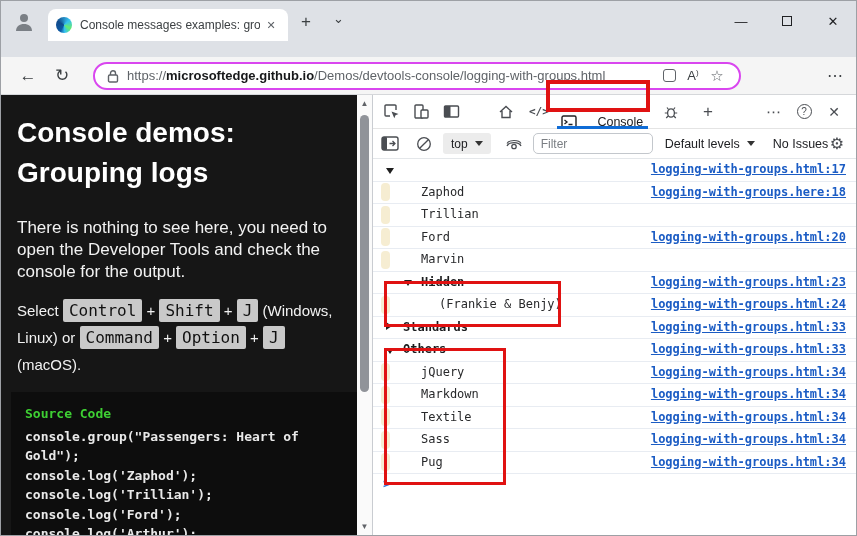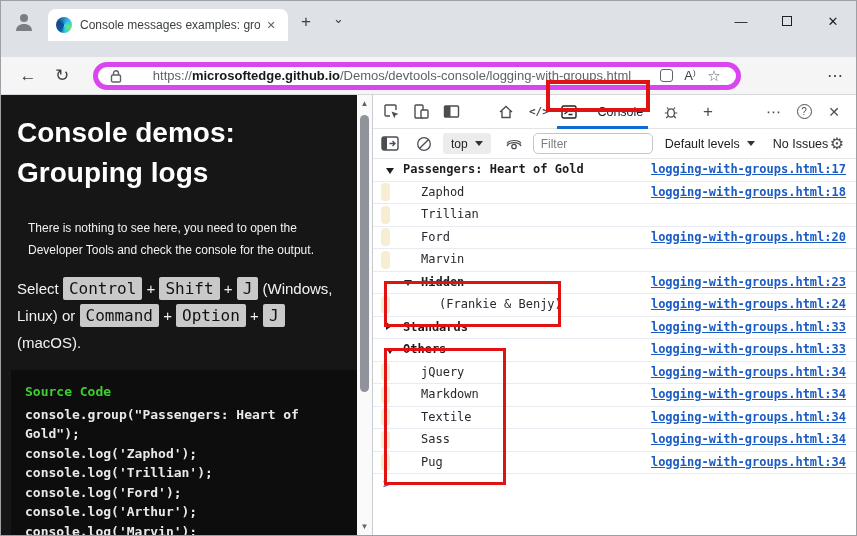--- a/index.html
+++ b/index.html
@@ -22,56 +22,56 @@
   .newtab-btn{position:absolute;left:300px;top:12px;font-size:17px;color:#3c4043;line-height:1;}
   .tabmenu-btn{position:absolute;left:332px;top:10px;font-size:13px;color:#3c4043;}
   .win-controls{position:absolute;right:0;top:0;height:40px;display:flex;align-items:center;}
   .win-btn{width:46px;height:40px;display:flex;align-items:center;justify-content:center;font-size:13px;color:#202124;}
   .win-max-glyph{width:10px;height:10px;border:1.3px solid #202124;display:inline-block;}
 
   
   .addrbar{height:38px;background:#f5f5f5;border-bottom:1px solid #d5d7da;display:flex;align-items:center;position:relative;}
   .nav-btn{width:34px;height:30px;display:flex;align-items:center;justify-content:center;font-size:17px;color:#3c4043;}
   .nav-btn.back{margin-left:10px;}
-  .addr-pill{height:28px;flex:0 0 648px;margin-left:14px;background:#fff;border:5px solid #d946ef;border-radius:14px;display:flex;align-items:center;padding:0 10px 0 12px;text-align:center;}
+  .addr-pill{height:28px;flex:0 0 648px;margin-left:14px;background:#fff;border:2px solid #d946ef;border-radius:14px;display:flex;align-items:center;padding:0 10px 0 12px;}
   .url{font-size:13px;color:#5f6368;margin-left:8px;white-space:nowrap;overflow:hidden;flex:1;}
   .url .host{color:#17181a;font-weight:700;}
   .pill-icon{width:24px;height:24px;display:flex;align-items:center;justify-content:center;color:#5f6368;flex:0 0 24px;}
   .split-glyph{width:13px;height:13px;border:1.4px solid #5f6368;border-radius:3px;}
   .read-aloud{font-size:13px;color:#3c4043;font-weight:400;}
   .read-aloud sup{font-size:8px;}
   .star-glyph{font-size:15px;color:#5f6368;}
   .more-btn{margin-left:auto;margin-right:12px;font-size:16px;color:#3c4043;letter-spacing:1px;}
 
   
   .main{display:flex;height:458px;}
   .page-pane{position:relative;width:371px;height:458px;background:#fff;flex:0 0 371px;}
   .page-content{position:absolute;left:0;top:0;width:356px;height:440px;background:#161616;color:#f2f2f2;overflow:hidden;padding:12px 16px 0;}
   .page-content h1{font-size:28px;line-height:40px;font-weight:700;color:#fff;margin-top:6px;width:300px;}
-  .page-content p{margin-top:24px;font-size:12px;line-height:22px;margin-left:11px;}
+  .page-content p{margin-top:24px;font-size:17px;line-height:22px;}
   .shortcuts{margin-top:14px;font-size:15px;line-height:27px;}
   kbd{font-family:"DejaVu Sans Mono","Liberation Mono",monospace;font-size:16px;background:#c9c9c9;color:#111;padding:2px 6px;border-radius:2px;}
   .code-block{margin:14px -16px 0 -6px;background:#0d0d0d;padding:12px 0 12px 14px;font-family:"DejaVu Sans Mono","Liberation Mono",monospace;font-size:13px;font-weight:700;line-height:19.5px;color:#e9e9e9;height:300px;overflow:hidden;}
   .code-title{color:var(--green);margin-bottom:3px;font-weight:700;}
 
   
   .vscroll{position:absolute;left:356px;top:0;width:15px;height:440px;background:#fafafa;}
   .vscroll .arr{position:absolute;left:0;width:15px;text-align:center;font-size:8px;color:#606368;}
   .vscroll .thumb{position:absolute;left:3px;top:20px;width:9px;height:277px;background:#909399;border-radius:5px;}
   .hscroll{position:absolute;left:0;top:440px;width:371px;height:18px;background:#fcfcfc;border-top:1px solid #ededed;}
   .hscroll .arr{position:absolute;top:4px;font-size:8px;color:#606368;}
   .hscroll .thumb{position:absolute;left:26px;top:5px;width:248px;height:8px;background:#9b9b9b;border-radius:4px;}
 
   
   .devtools{flex:1;border-left:1px solid #c9ccd1;display:flex;flex-direction:column;background:#fff;}
   .dt-tabbar{height:34px;display:flex;align-items:center;padding-left:3px;border-bottom:1px solid #e4e4e4;position:relative;}
   .dt-icon{width:30px;height:26px;display:flex;align-items:center;justify-content:center;color:#4a4d52;}
   .dt-icon svg{display:block;}
   .dt-sources{font-family:"DejaVu Sans Mono",monospace;font-size:11px;font-weight:700;color:#4a4d52;margin-left:25px;}
-  .dt-tab-console{position:relative;width:95px;height:34px;display:flex;align-items:center;justify-content:center;gap:20px;margin-left:6px;}
+  .dt-tab-console{position:relative;width:95px;height:34px;display:flex;align-items:flex-end;justify-content:center;gap:20px;margin-left:6px;}
   .dt-tab-console .label{font-size:12.5px;color:#202124;}
   .dt-tab-console .underline{position:absolute;left:2px;right:2px;bottom:0;height:3px;background:var(--accent);}
   .dt-right{margin-left:auto;display:flex;align-items:center;}
   .help-circle{width:15px;height:15px;border:1.4px solid #4a4d52;border-radius:50%;font-size:10px;display:flex;align-items:center;justify-content:center;}
 
   .dt-toolbar{height:30px;display:flex;align-items:center;padding-left:4px;border-bottom:1px solid #e4e7ea;}
   .tb-icon{width:26px;height:24px;display:flex;align-items:center;justify-content:center;color:#4a4d52;}
   .top-btn{margin-left:6px;height:21px;background:#ececec;border-radius:3px;display:flex;align-items:center;padding:0 8px;gap:7px;font-size:12px;color:#202124;}
   .tri-down{width:0;height:0;border-left:4px solid transparent;border-right:4px solid transparent;border-top:5px solid #333;}
   .eye{margin-left:10px;}
@@ -275,28 +275,27 @@
           <span class="tri-down"></span>
         </span>
         <span class="no-issues">No Issues</span>
         <span class="gear">⚙</span>
       </div>
 
       <div class="msg-list" id="msg-list">
           <div class="msg-row group">
 
     <span class="caret down" style="left: 13px;"></span>
-    <span class="msg-text" style="left: 30px;">Passengers: Heart of Gold</span>
     <a class="msg-link" href="#">logging-with-groups.html:17</a>
   </div>
           <div class="msg-row">
     <span class="pill"></span>
 
     <span class="msg-text" style="left: 48px;">Zaphod</span>
-    <a class="msg-link" href="#">logging-with-groups.html:18</a>
+    <a class="msg-link" href="#">logging-with-groups.here:18</a>
   </div>
           <div class="msg-row">
     <span class="pill"></span>
 
     <span class="msg-text" style="left: 48px;">Trillian</span>
   </div>
           <div class="msg-row">
     <span class="pill"></span>
 
     <span class="msg-text" style="left: 48px;">Ford</span>

